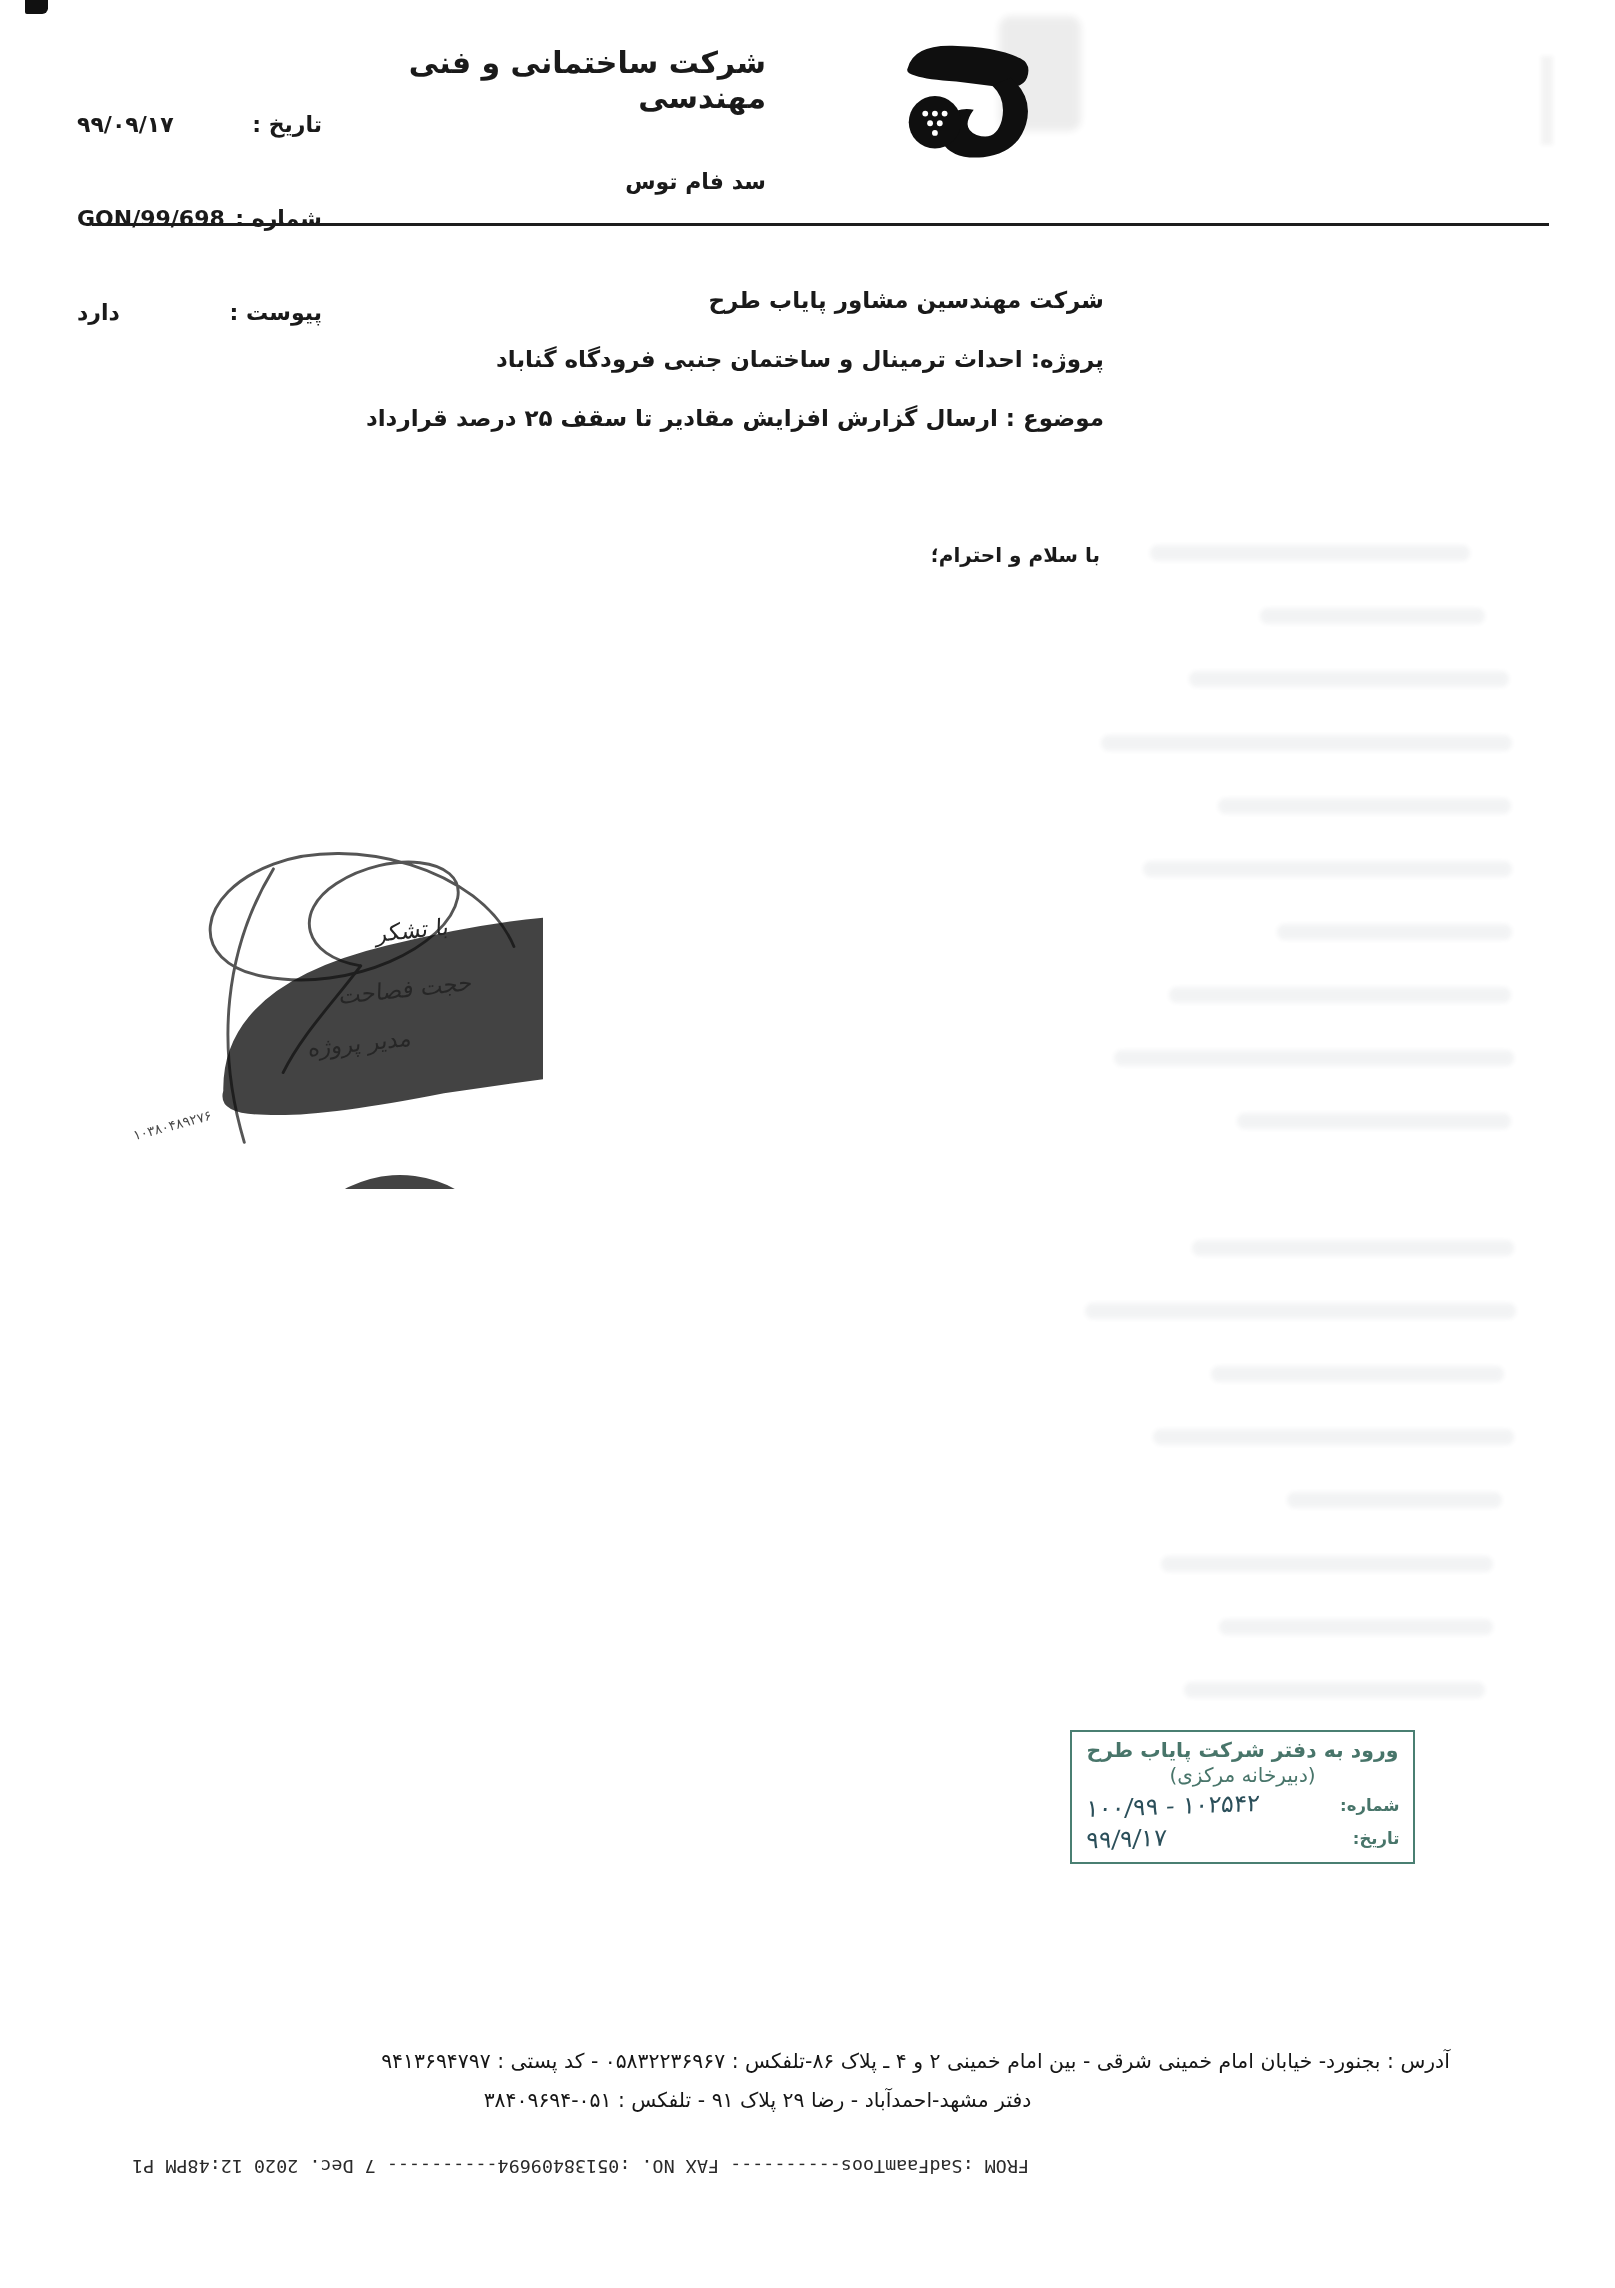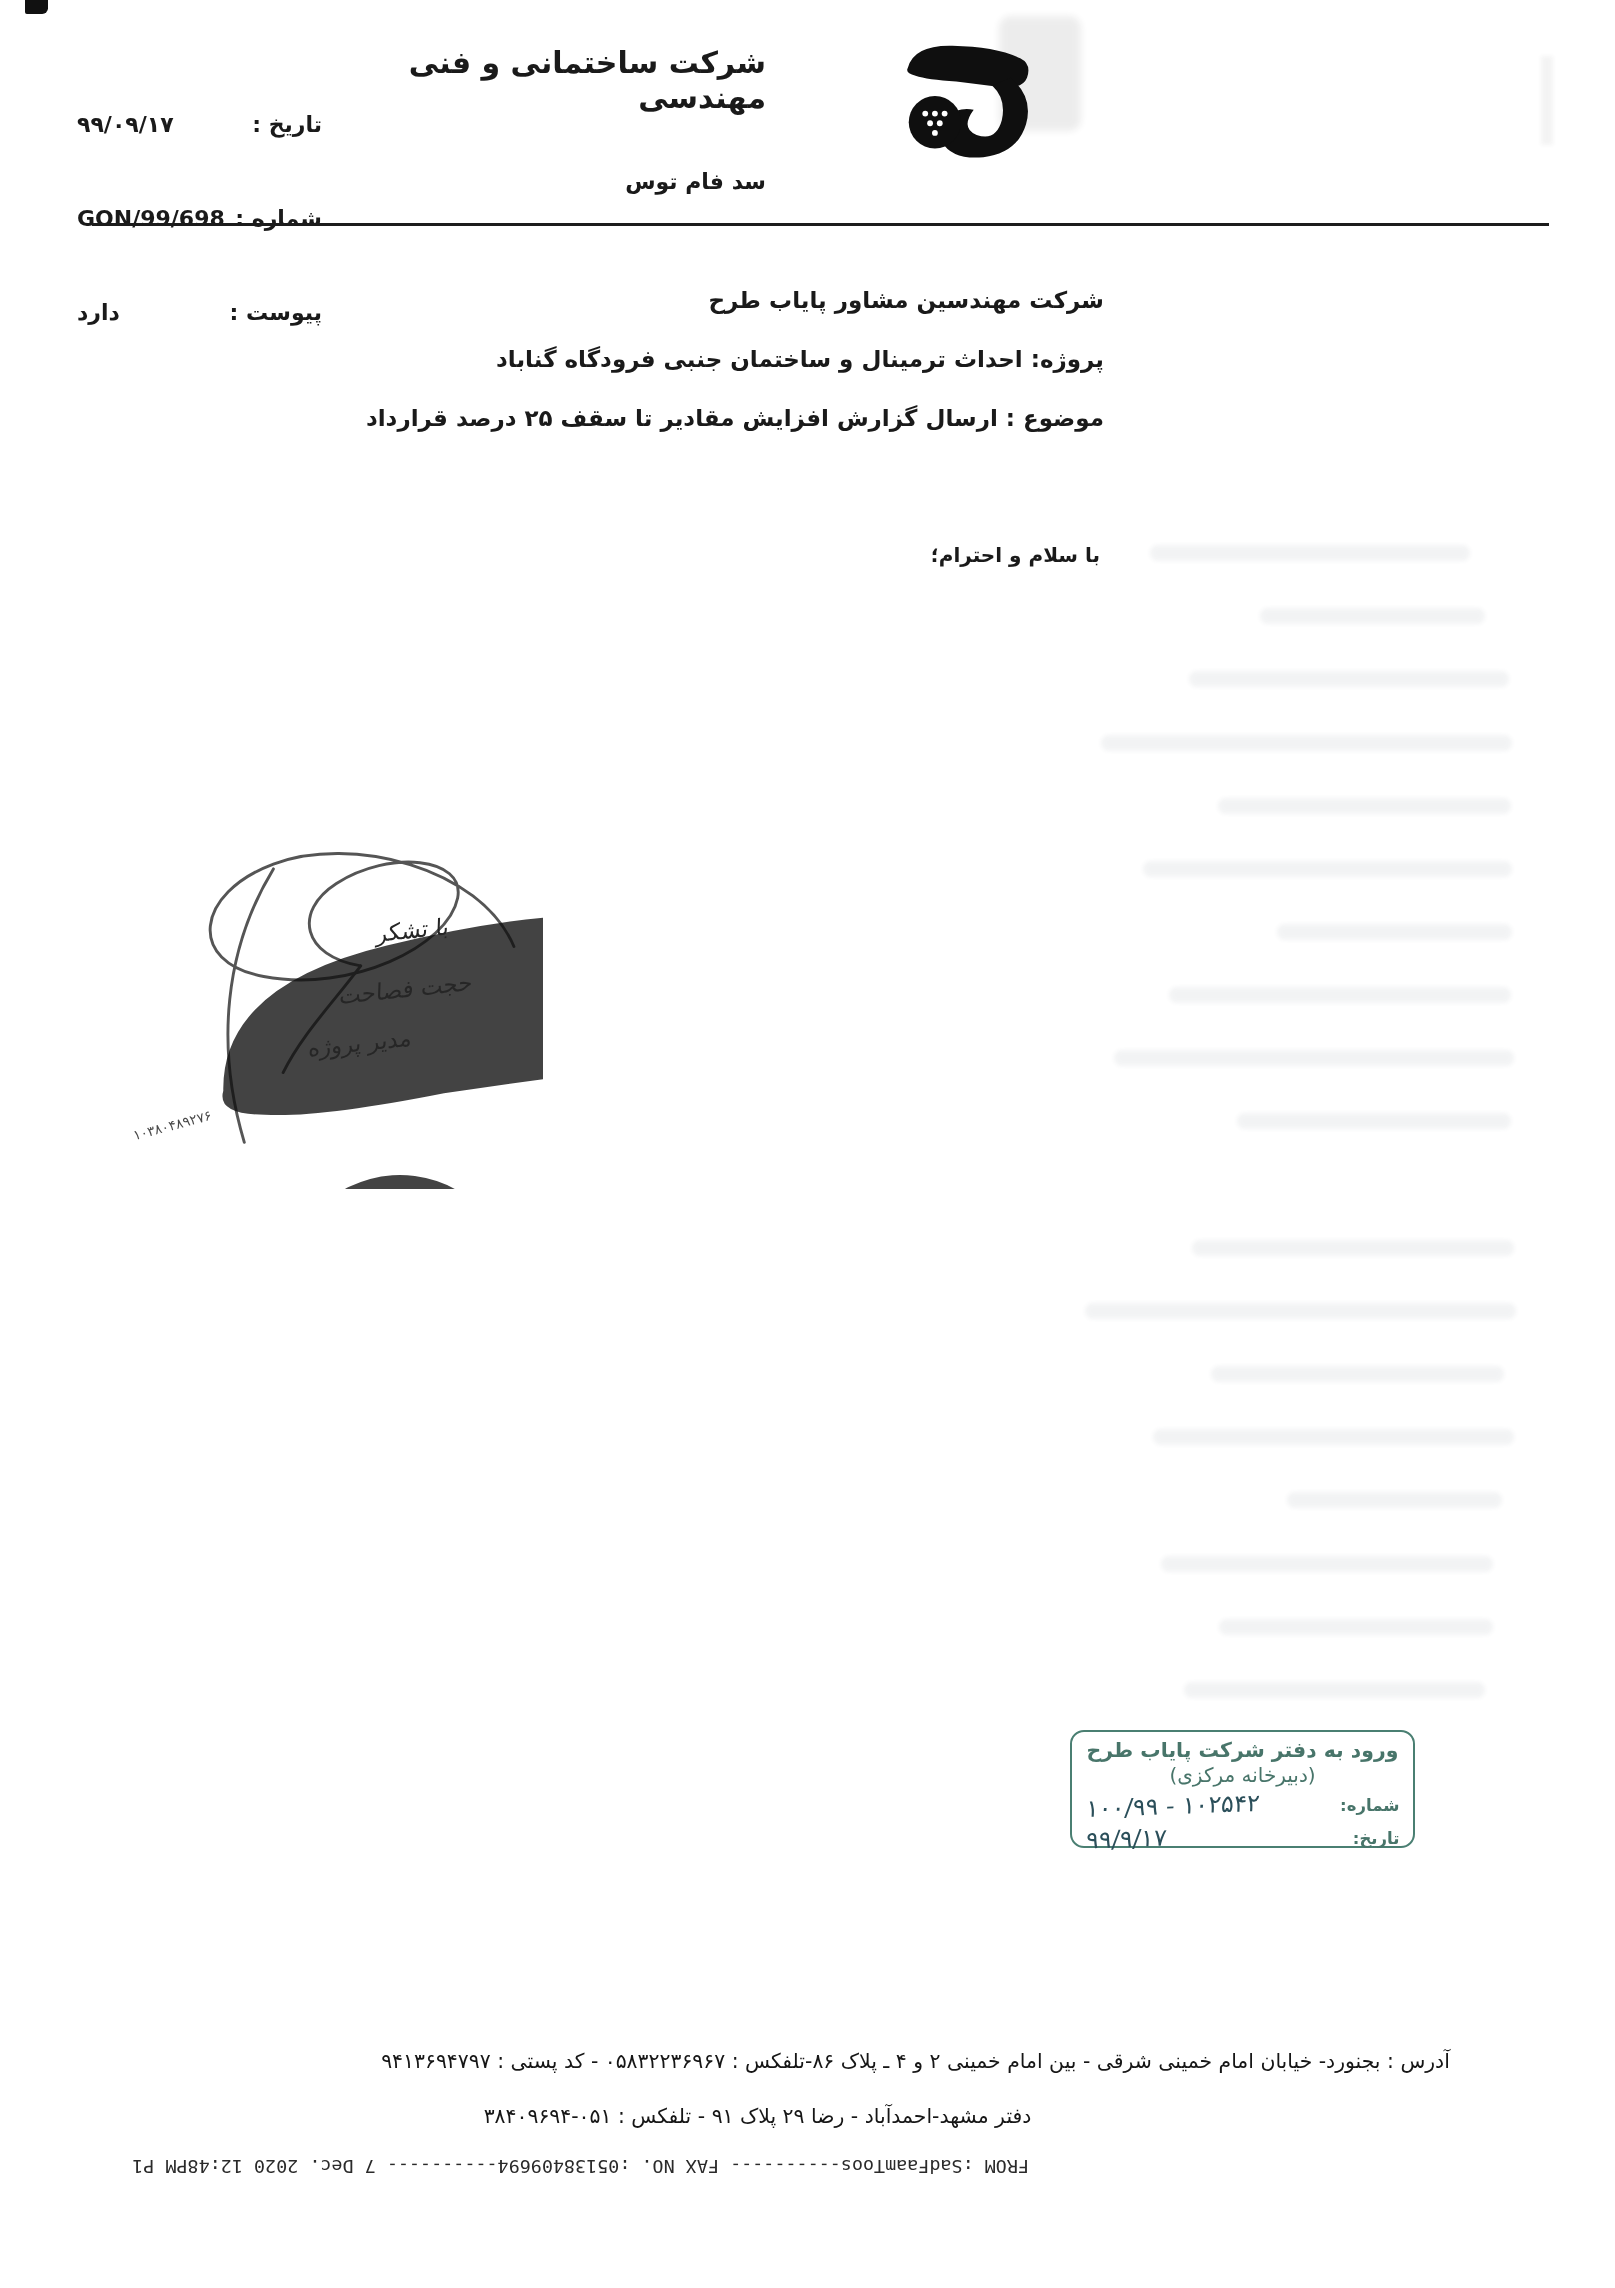--- a/index.html
+++ b/index.html
@@ -33,31 +33,31 @@
   
   .signature{position:absolute;left:126px;top:830px;width:417px;height:359px;}
   .sig-scribble{position:absolute;left:0;top:0;width:100%;height:100%;}
   .sig-text{position:absolute;direction:rtl;color:#262626;font-size:23px;transform:rotate(-6deg) skewX(-8deg);white-space:nowrap;}
   .sig-thanks{left:250px;top:87px;}
   .sig-name{left:213px;top:146px;}
   .sig-role{left:182px;top:200px;}
   .sig-code{left:5.8px;top:287px;font-size:13.6px;color:#4a4a4a;transform:rotate(-15deg);}
 
   
-  .entry-stamp{position:absolute;left:1070px;top:1730px;width:345px;height:118px;box-sizing:border-box;
-               border:2.9px solid #4a7f72;border-radius:14px;direction:rtl;color:#48756a;padding:5.8px 9.7px;}
+  .entry-stamp{position:absolute;left:1070px;top:1730px;width:345px;height:134px;box-sizing:border-box;
+               border:2.9px solid #4a7f72;border-radius:0;direction:rtl;color:#48756a;padding:5.8px 9.7px;}
   .stamp-title{font-size:20.4px;font-weight:bold;text-align:center;}
   .stamp-sub{font-size:20px;text-align:center;margin-top:1px;}
   .stamp-row{display:flex;justify-content:space-between;align-items:center;padding:0 3.9px;margin-top:4.9px;}
   .stamp-label{font-size:16.5px;font-weight:bold;margin-left:13px;}
   .hand{color:#2b4f5a;font-size:24px;transform:rotate(-2deg) skewX(-6deg);white-space:nowrap;}
 
   
   .footer-line1{position:absolute;top:2049px;left:281px;width:1269px;direction:rtl;text-align:center;font-size:20.4px;color:#161616;}
-  .footer-line2{position:absolute;top:2088px;left:442px;width:631px;direction:rtl;text-align:center;font-size:20.4px;color:#161616;margin-top:16px;}
+  .footer-line2{position:absolute;top:2088px;left:442px;width:631px;direction:rtl;text-align:center;font-size:20.4px;color:#161616;}
 
   .fax-line{position:absolute;top:2156px;left:97px;width:932px;transform:rotate(180deg);
             font-family:"DejaVu Sans Mono",monospace;font-size:18.4px;color:#2a2a2a;white-space:nowrap;text-align:left;}
 
   
   .ghost{position:absolute;height:15.5px;background:#3a4a5a;opacity:0.06;filter:blur(1.9px);border-radius:7.8px;}
   .ghost-logo{position:absolute;left:999px;top:15.5px;width:82px;height:115px;background:#222;opacity:0.08;filter:blur(3.9px);border-radius:11.6px;}
   .ghost-edge{position:absolute;left:1541px;top:56px;width:11.6px;height:89px;background:#333;opacity:0.05;filter:blur(1.9px);}
   .corner-mark{position:absolute;left:25px;top:0;width:23px;height:13.6px;background:#111;border-radius:0 0 5.8px 1.9px;}
 </style>

